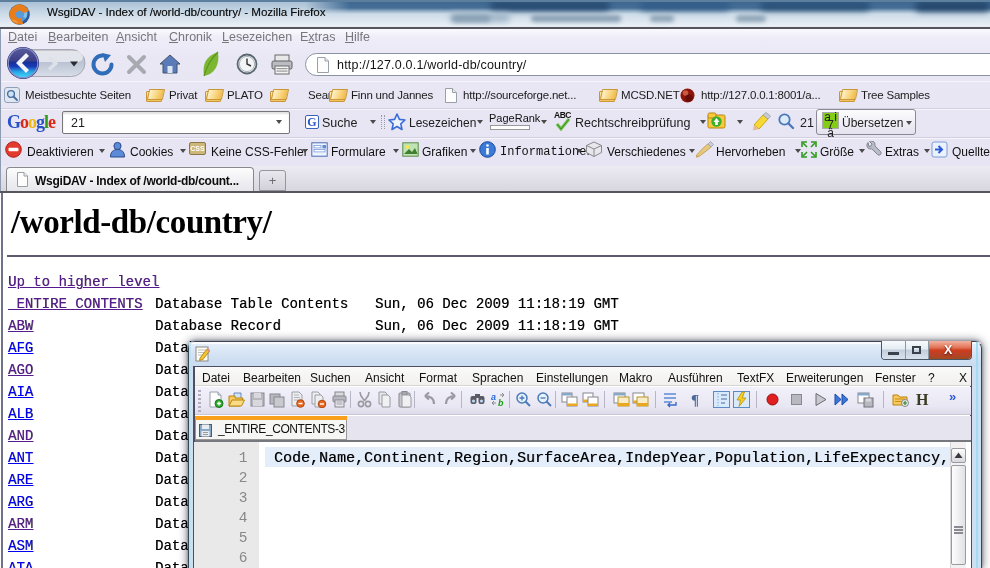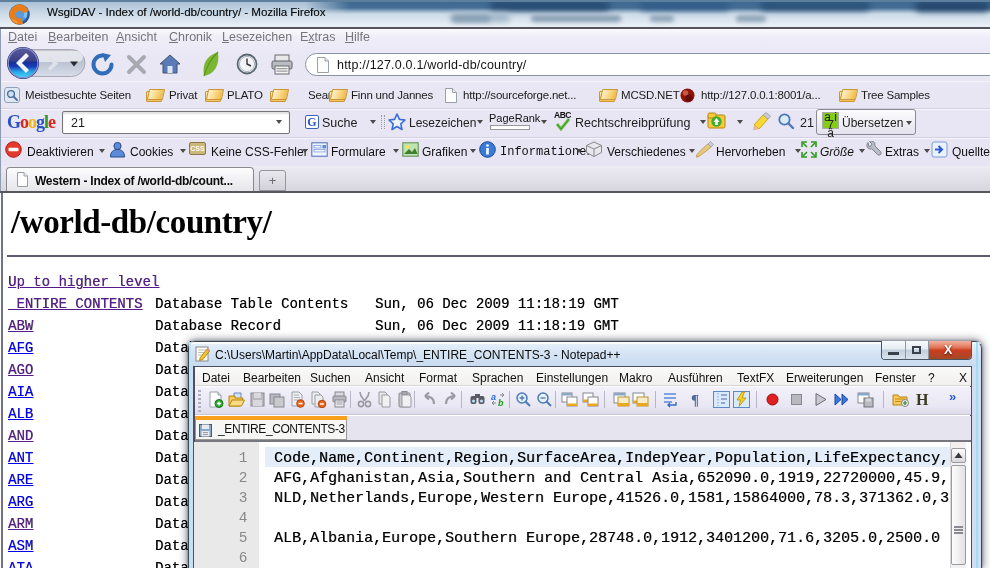--- a/index.html
+++ b/index.html
@@ -308,40 +308,40 @@
   <path d="M1 15 C4 11 10 5 13 3 L16 6 C13 9 7 13 4 15.5 Z" fill="#e8c87a" stroke="#b89848" stroke-width="0.8"></path>
   <path d="M13 3 L15.5 0.5 L18.5 3.5 L16 6 Z" fill="#c8cdd4" stroke="#9aa0a8" stroke-width="0.8"></path>
   <path d="M1 15 L4 15.5 L1.5 17 Z" fill="#caa05a"></path>
 </svg>
 <div class="wdtext" style="left:716px;">Hervorheben</div>
 <div class="caret" style="left:795px;top:149px;"></div>
 <svg class="abs" style="left:801px;top:141px;" width="16" height="17" viewBox="0 0 16 17">
   <path d="M6 1 L1 1 L1 6 M10 1 L15 1 L15 6 M1 11 L1 16 L6 16 M15 11 L15 16 L10 16" fill="none" stroke="#2f9b1c" stroke-width="1.6"></path>
   <path d="M2 2 L6 6 M14 2 L10 6 M2 15 L6 11 M14 15 L10 11" stroke="#2f9b1c" stroke-width="1.6"></path>
 </svg>
-<div class="wdtext" style="left:820px;font-style:italic;">Größe</div>
+<div class="wdtext" style="left:820px;">Größe</div>
 <div class="caret" style="left:859px;top:149px;"></div>
 <svg class="abs" style="left:865px;top:141px;" width="17" height="17" viewBox="0 0 17 17">
   <path d="M3 1.5 C1.5 3 1.5 5.5 3 7 C4 8 5.5 8.3 6.8 7.8 L12.5 13.5 C13.3 14.3 14.7 14.3 15.5 13.5 C16.3 12.7 16.3 11.3 15.5 10.5 L9.8 4.8 C10.3 3.5 10 2 9 1 C7.8 -0.2 5.8 -0.3 4.5 0.5 L7 3 L6 5 L4 5.5 Z" fill="#b8bdc6" stroke="#6a7078" stroke-width="0.8"></path>
 </svg>
 <div class="wdtext" style="left:885px;">Extras</div>
 <div class="caret" style="left:924px;top:149px;"></div>
 <svg class="abs" style="left:931px;top:141px;" width="17" height="17" viewBox="0 0 17 17">
   <rect x="1" y="1" width="15" height="15" rx="2" fill="#eaf2fc" stroke="#7a9cd8"></rect>
   <path d="M4 8.5 L10 8.5 M7.5 5 L11 8.5 L7.5 12" fill="none" stroke="#2a5ad8" stroke-width="2"></path>
 </svg>
 <div class="wdtext" style="left:952px;">Quelltext</div>
 
 <div id="tabbar" class="abs"></div>
 <div id="tab1" class="abs">
     <svg style="position:absolute;left:9px;top:4px;" width="13" height="15" viewBox="0 0 13 15">
       <path d="M1.5 0.5 L8 0.5 L11.5 4 L11.5 14.5 L1.5 14.5 Z" fill="#fdfdfd" stroke="#9aa0a8"></path>
       <path d="M8 0.5 L8 4 L11.5 4" fill="#eceef0" stroke="#9aa0a8"></path>
     </svg>
-    <span class="ttext">Western - Index of /world-db/count...</span>
+    <span class="ttext">WsgiDAV - Index of /world-db/count...</span>
   </div>
 <div id="tabplus" class="abs">+</div>
 <div id="tabstrip-bottom" class="abs"></div>
 
 <div id="pagewrap" class="abs"></div>
 <h1 class="dir">/world-db/country/</h1>
 <div id="hr1" class="abs"></div>
 <div id="dirrows" class="abs" style="left:0;top:0;">
 <div class="mrow" style="left:8px;top:274px;"><span class="lnk v">Up to higher level</span></div>
 <div class="mrow" style="left:8px;top:296px;"><span class="lnk v">_ENTIRE_CONTENTS</span></div>
@@ -379,21 +379,20 @@
   <div class="abs" style="left:0;top:0;width:792px;height:2px;background:rgba(255,255,255,0.75);border-radius:6px 6px 0 0;"></div>
   <div class="abs" style="left:786.5px;top:0px;width:2.5px;height:227px;background:#a2dcf2;"></div>
   <div class="abs" style="left:0px;top:0px;width:1.5px;height:227px;background:#bfe2f2;"></div>
 
   <svg class="abs" style="left:6px;top:4px;" width="16" height="16" viewBox="0 0 16 16">
     <rect x="1" y="1" width="12" height="14" fill="#fdfdf8" stroke="#8a8a84"></rect>
     <path d="M3 4 h8 M3 6.5 h8 M3 9 h5" stroke="#c0c0b8" stroke-width="1"></path>
     <path d="M5 12 L12 3 L14.5 5 L8 13.5 L4.5 14.5 Z" fill="#f4c430" stroke="#a88010" stroke-width="0.8"></path>
     <path d="M12 3 L14.5 5" stroke="#d88" stroke-width="2"></path>
   </svg>
-  <div class="abs" style="left:26px;top:6px;font-size:12px;color:#0a0a0a;white-space:nowrap;">C:\Users\Martin\AppData\Local\Temp\_ENTIRE_CONTENTS-3 - Notepad++</div>
 
   <div class="abs" style="left:692px;top:-1px;width:91px;height:19px;border:1px solid #4a5664;border-top:none;border-radius:0 0 4px 4px;overflow:hidden;display:flex;">
     <div style="width:24px;height:100%;background:linear-gradient(#f6fafc 0%,#e4ecf3 45%,#c2cedc 50%,#d8e2ec 100%);border-right:1px solid #8a97a4;position:relative;">
         <div style="position:absolute;left:6px;top:11px;width:11px;height:3px;background:#39414a;"></div>
       </div>
     <div style="width:23px;height:100%;background:linear-gradient(#f6fafc 0%,#e4ecf3 45%,#c2cedc 50%,#d8e2ec 100%);border-right:1px solid #8a97a4;position:relative;">
         <div style="position:absolute;left:6px;top:5px;width:9px;height:8px;border:2px solid #39414a;background:transparent;"></div>
       </div>
     <div style="width:42px;height:100%;background:linear-gradient(#f2b2a0 0%,#e2775a 35%,#cd3d1d 52%,#b84227 75%,#a04a20 100%);position:relative;color:#fff;font-weight:bold;">
         <div style="position:absolute;left:15px;top:2px;font-size:12.5px;text-shadow:0 1px 2px #601000;">X</div>
@@ -598,23 +597,20 @@
     <div id="nppedit" class="abs" style="left:0;top:75px;width:777px;height:128px;background:#fff;overflow:hidden;">
       <div class="abs" style="left:0;top:0;width:65px;height:128px;background:#e9e9e9;"></div>
       <div class="abs" style="left:71px;top:4.5px;width:685px;height:20.5px;background:#e4edfa;"></div>
       <div class="enum" style="left:9.5px;top:8px;">1</div>
       <div class="enum" style="left:9.5px;top:28px;">2</div>
       <div class="enum" style="left:9.5px;top:48px;">3</div>
       <div class="enum" style="left:9.5px;top:68px;">4</div>
       <div class="enum" style="left:9.5px;top:88px;">5</div>
       <div class="enum" style="left:9.5px;top:108px;">6</div>
       <div class="eline" style="left:80px;top:7.5px;">Code,Name,Continent,Region,SurfaceArea,IndepYear,Population,LifeExpectancy,</div>
-      <div class="eline" style="left:80px;top:27.5px;">AFG,Afghanistan,Asia,Southern and Central Asia,652090.0,1919,22720000,45.9,</div>
-      <div class="eline" style="left:80px;top:47.5px;">NLD,Netherlands,Europe,Western Europe,41526.0,1581,15864000,78.3,371362.0,3</div>
-      <div class="eline" style="left:80px;top:87.5px;">ALB,Albania,Europe,Southern Europe,28748.0,1912,3401200,71.6,3205.0,2500.0</div>
 
       <div class="abs" style="left:756px;top:0;width:16px;height:128px;background:#f2f0f1;border-left:1px solid #d8d6d8;"></div>
       <div class="abs" style="left:757px;top:6px;width:15px;height:15px;background:linear-gradient(#fefefe,#d8d8dc);border:1px solid #9a9aa2;border-radius:2px;"></div>
       <svg class="abs" style="left:760px;top:10px;" width="9" height="7" viewBox="0 0 9 7">
           <path d="M4.5 0.5 L8.5 6 L0.5 6 Z" fill="#3a3a42"></path>
         </svg>
       <div class="abs" style="left:757px;top:23px;width:15px;height:100px;background:linear-gradient(90deg,#fdfdfd,#e2e2e6);border:1px solid #9a9aa2;border-radius:2px;"></div>
       <div class="abs" style="left:760px;top:84px;width:9px;height:1.5px;background:#8a8a92;"></div>
       <div class="abs" style="left:760px;top:87px;width:9px;height:1.5px;background:#8a8a92;"></div>
       <div class="abs" style="left:760px;top:90px;width:9px;height:1.5px;background:#8a8a92;"></div>

